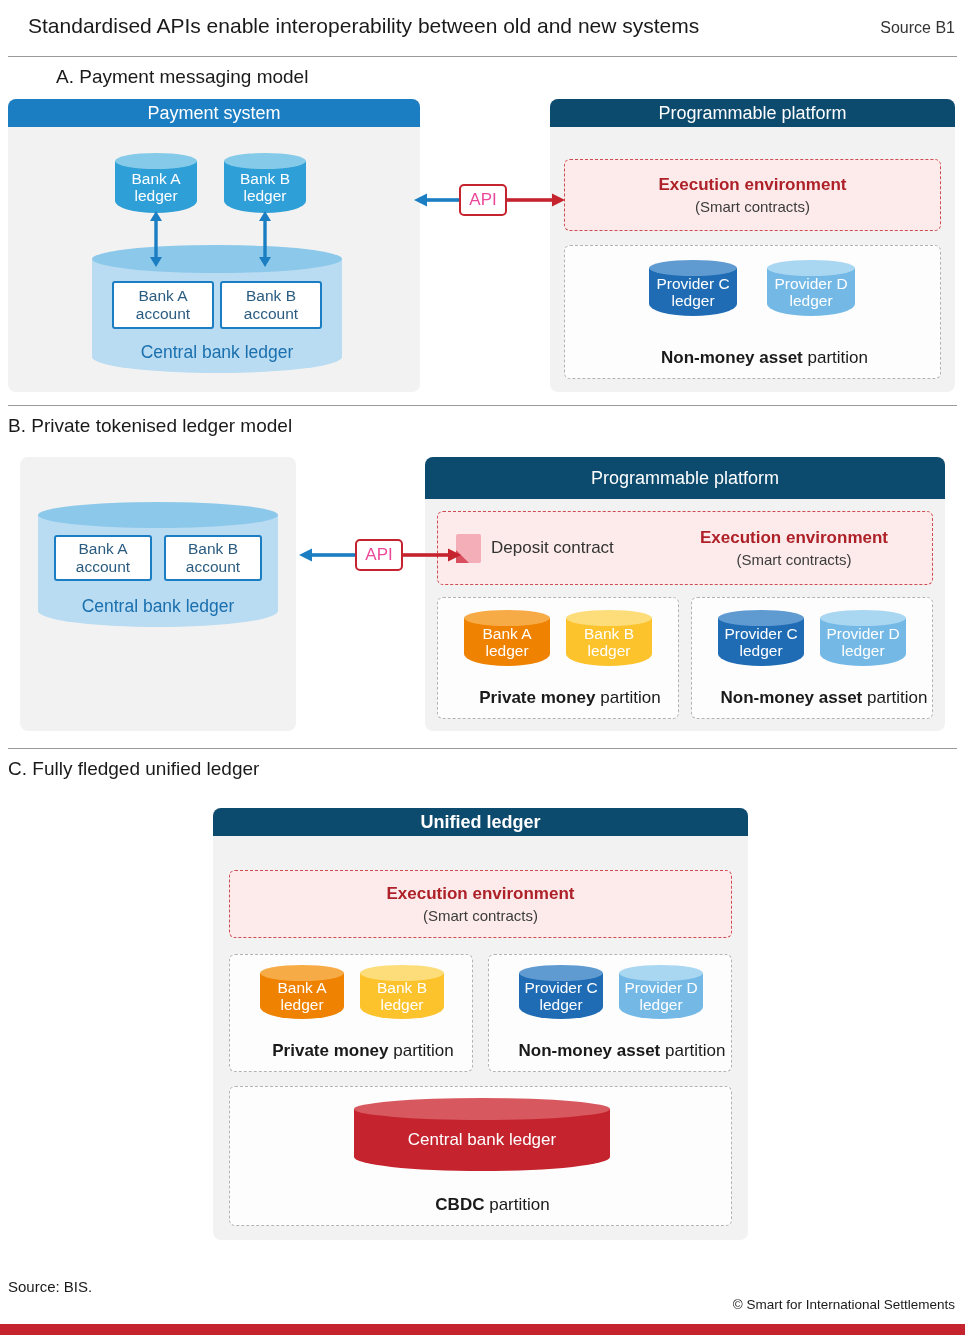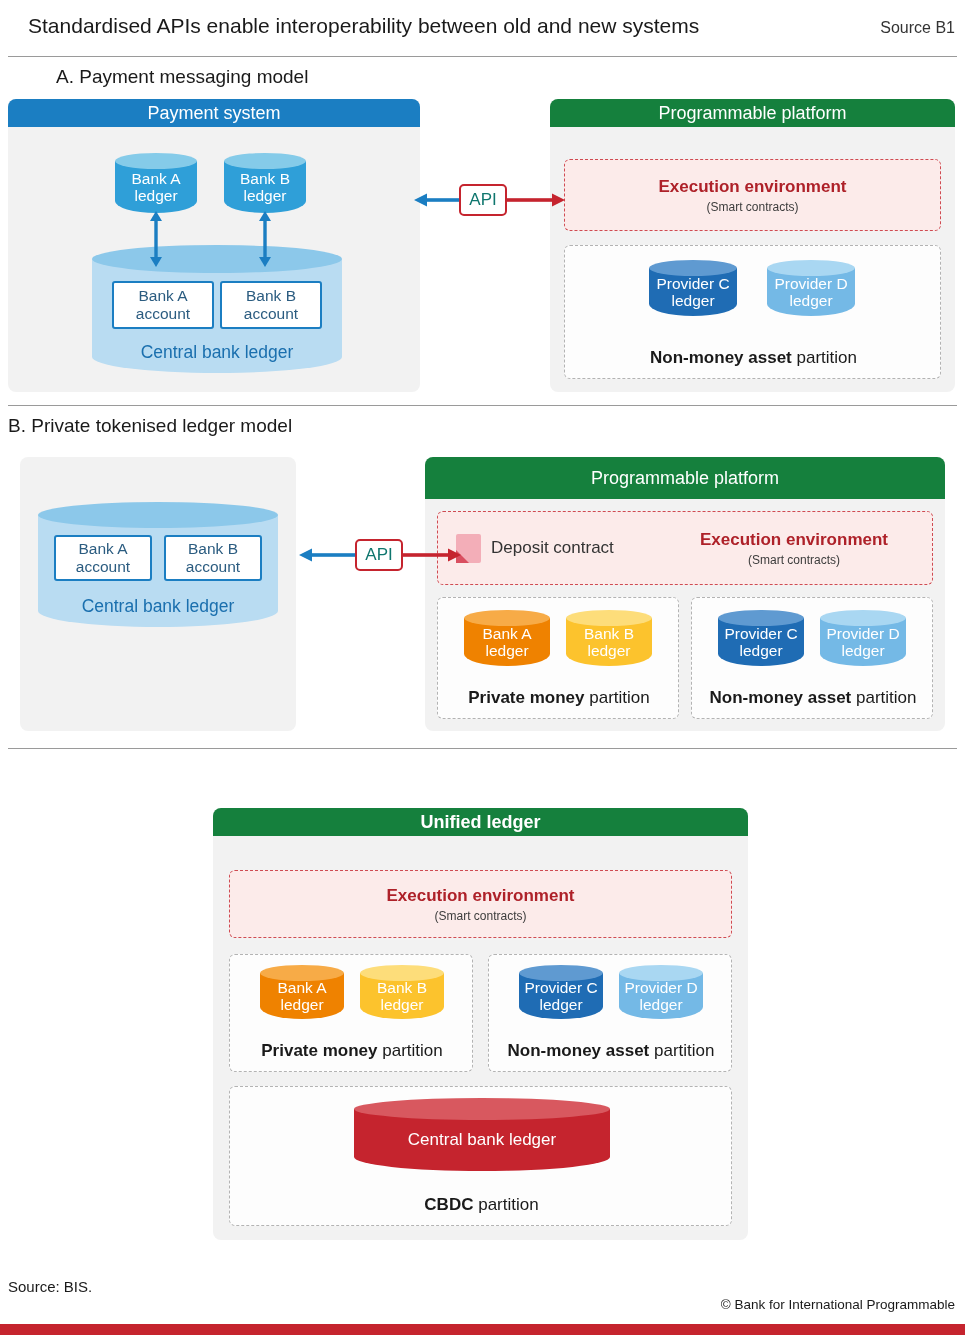--- a/index.html
+++ b/index.html
@@ -7,43 +7,43 @@
   .page { position:relative; width:965px; height:1335px; background:#fff;
           font-family:"Liberation Sans","DejaVu Sans",sans-serif; color:#1a1a1a; overflow:hidden; }
   .title { position:absolute; left:8px; top:14px; font-size:21px; font-weight:400; color:#1a1a1a;margin-left:20px; }
   .graph-label { position:absolute; right:10px; top:19px; font-size:16px; color:#333; }
   .rule { position:absolute; height:0; border-top:1px solid #9a9a9a; }
   .sec-title { position:absolute; font-size:19px; color:#1a1a1a; }
   .panel { position:absolute; background:#f2f2f2; border-radius:8px; }
   .hdr { position:absolute; left:0; top:0; width:100%; height:28px; border-radius:8px 8px 0 0;
          display:flex; align-items:center; justify-content:center; color:#fff; font-size:18px; }
   .hdr-blue { background:#1b7ec2; }
-  .hdr-red  { background:#15803d; }
+  .hdr-red  { background:#0c4a6e; }
   .hdr-bold { font-weight:bold; }
   .cyl { position:absolute; background:var(--body); border-radius:0 0 50% 50% / 0 0 12px 12px; }
   .cyl::before { content:""; position:absolute; left:0; top:calc(var(--eh,16px) / -2); width:100%;
                  height:var(--eh,16px); border-radius:50%; background:var(--top); z-index:0; }
   .cyl-sm { display:flex; align-items:center; justify-content:center; }
   .cyl-label { position:relative; z-index:1; color:#fff; text-align:center; white-space:pre-line;
                font-size:15.5px; line-height:1.12; }
   .acct { position:absolute; background:#fff; border:2px solid #1b7ec2; border-radius:3px;
           display:flex; align-items:center; justify-content:center; text-align:center;
           white-space:pre-line; font-size:15.5px; line-height:1.15; color:#2b5c80; z-index:2; }
   .big-label { position:absolute; left:0; width:100%; text-align:center; color:#1a6fae;
                font-size:17.5px; z-index:2; }
   .exec { position:absolute; background:#fcebea; border:1.5px dashed #cf4b52; border-radius:6px;
           display:flex; flex-direction:column; align-items:center; justify-content:center; }
   .exec-row { flex-direction:row; justify-content:flex-start; padding:0 18px; }
   .exec-l1 { font-size:17px; font-weight:bold; color:#ae2129; }
-  .exec-l2 { font-size:12px; color:#3c3c3c; margin-top:3px; }
+  .exec-l2 { font-size:15px; color:#3c3c3c; margin-top:3px; }
   .exec-inner-right { margin-left:auto; text-align:center; padding-right:26px; }
   .part { position:absolute; background:#fdfdfd; border:1.5px dashed #b3b3b3; border-radius:6px; }
-  .plabel { position:absolute; left:1px; bottom:10px; width:100%; text-align:center; font-size:17px; color:#1a1a1a; }
+  .plabel { position:absolute; left:12px; bottom:10px; width:100%; text-align:center; font-size:17px; color:#1a1a1a; }
   .api-box { position:absolute; background:#fff; border:2px solid #c5242e; border-radius:5px;
-             display:flex; align-items:center; justify-content:center; font-size:17px; color:#0f766e; z-index:6; }
+             display:flex; align-items:center; justify-content:center; font-size:17px; color:#ec4899; z-index:6; }
   .arrow { position:absolute; z-index:5; }
   .doc-icon { position:relative; width:25px; height:29px; background:#f3aeb8; border-radius:2px; flex:none; }
   .doc-icon::after { content:""; position:absolute; left:0; bottom:0; width:0; height:0;
                      border-bottom:13px solid #d94f60; border-right:13px solid transparent; }
   .deposit-label { font-size:17px; color:#333; margin-left:10px; }
   .src { position:absolute; font-size:15px; color:#1a1a1a; }
   .copy { position:absolute; font-size:13.5px; color:#1a1a1a; }
   .bottom-bar { position:absolute; left:0; bottom:0; width:100%; height:11px; background:#c5242e; }
 </style>
 </head>
@@ -180,20 +180,21 @@
         <span class="cyl-label">Provider D
 ledger</span>
       </div>
       <div class="plabel">
         <strong>Non-money asset</strong><span> partition</span>
       </div>
     </div>
   </div>
 
   <div class="rule" style="left:8px; width:949px; top:748px;"></div>
+  <div class="sec-title" style="left:8px; top:758px;">C. Fully fledged unified ledger</div>
 
   <div class="panel" style="left:213px; top:808px; width:535px; height:432px;">
     <div class="hdr hdr-red hdr-bold">Unified ledger</div>
 
     <div class="exec" style="left:16px; top:62px; width:503px; height:68px;">
       <div class="exec-l1">Execution environment</div>
       <div class="exec-l2">(Smart contracts)</div>
     </div>
 
     <div class="part" style="left:16px; top:146px; width:244px; height:118px;">
@@ -228,16 +229,16 @@
       <div class="cyl cyl-sm" style="left:124px; top:22px; width:256px; height:62px; --body:#c5242e; --top:#d8585f; --eh:22px; border-radius:0 0 50% 50% / 0 0 14px 14px;">
         <span class="cyl-label" style="font-size:17px;">Central bank ledger</span>
       </div>
       <div class="plabel">
         <strong>CBDC</strong><span> partition</span>
       </div>
     </div>
   </div>
 
   <div class="src" style="left:8px; top:1278px;">Source: BIS.</div>
-  <div class="copy" style="right:10px; top:1297px;">© Bank for International Programmable</div>
+  <div class="copy" style="right:10px; top:1297px;">© Smart for International Settlements</div>
   <div class="bottom-bar"></div>
 
 </div>
 
 </body></html>

